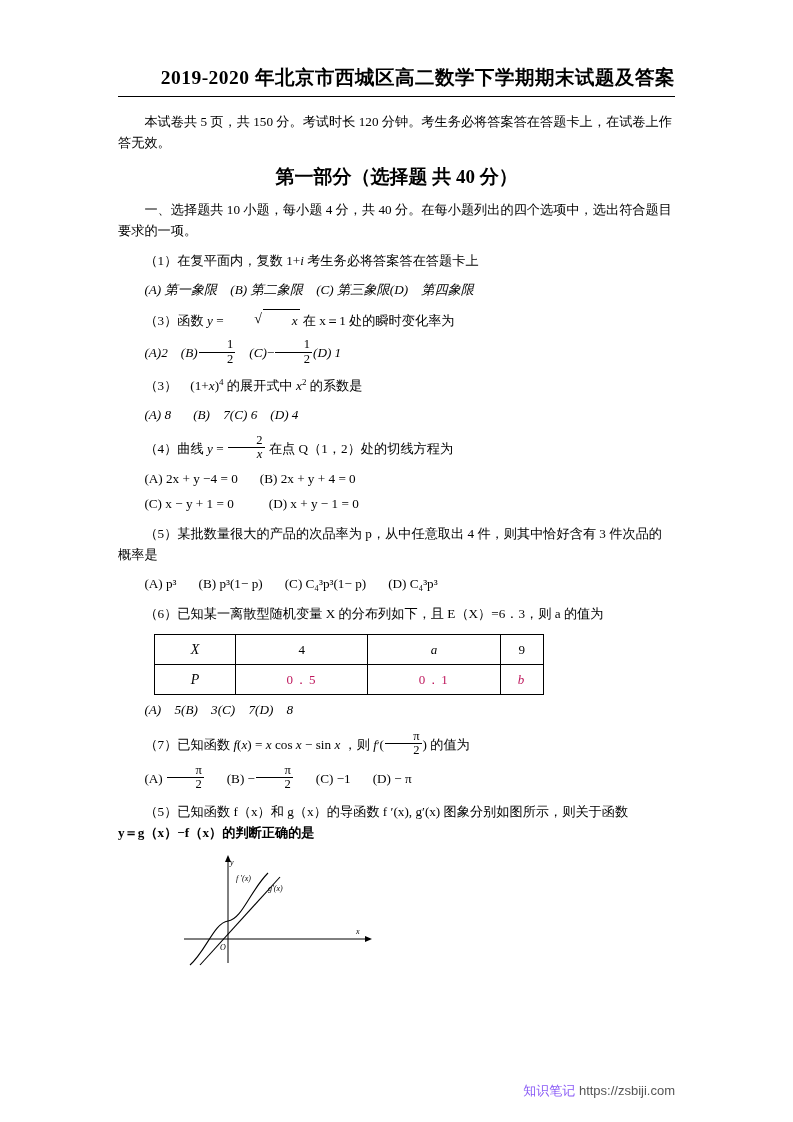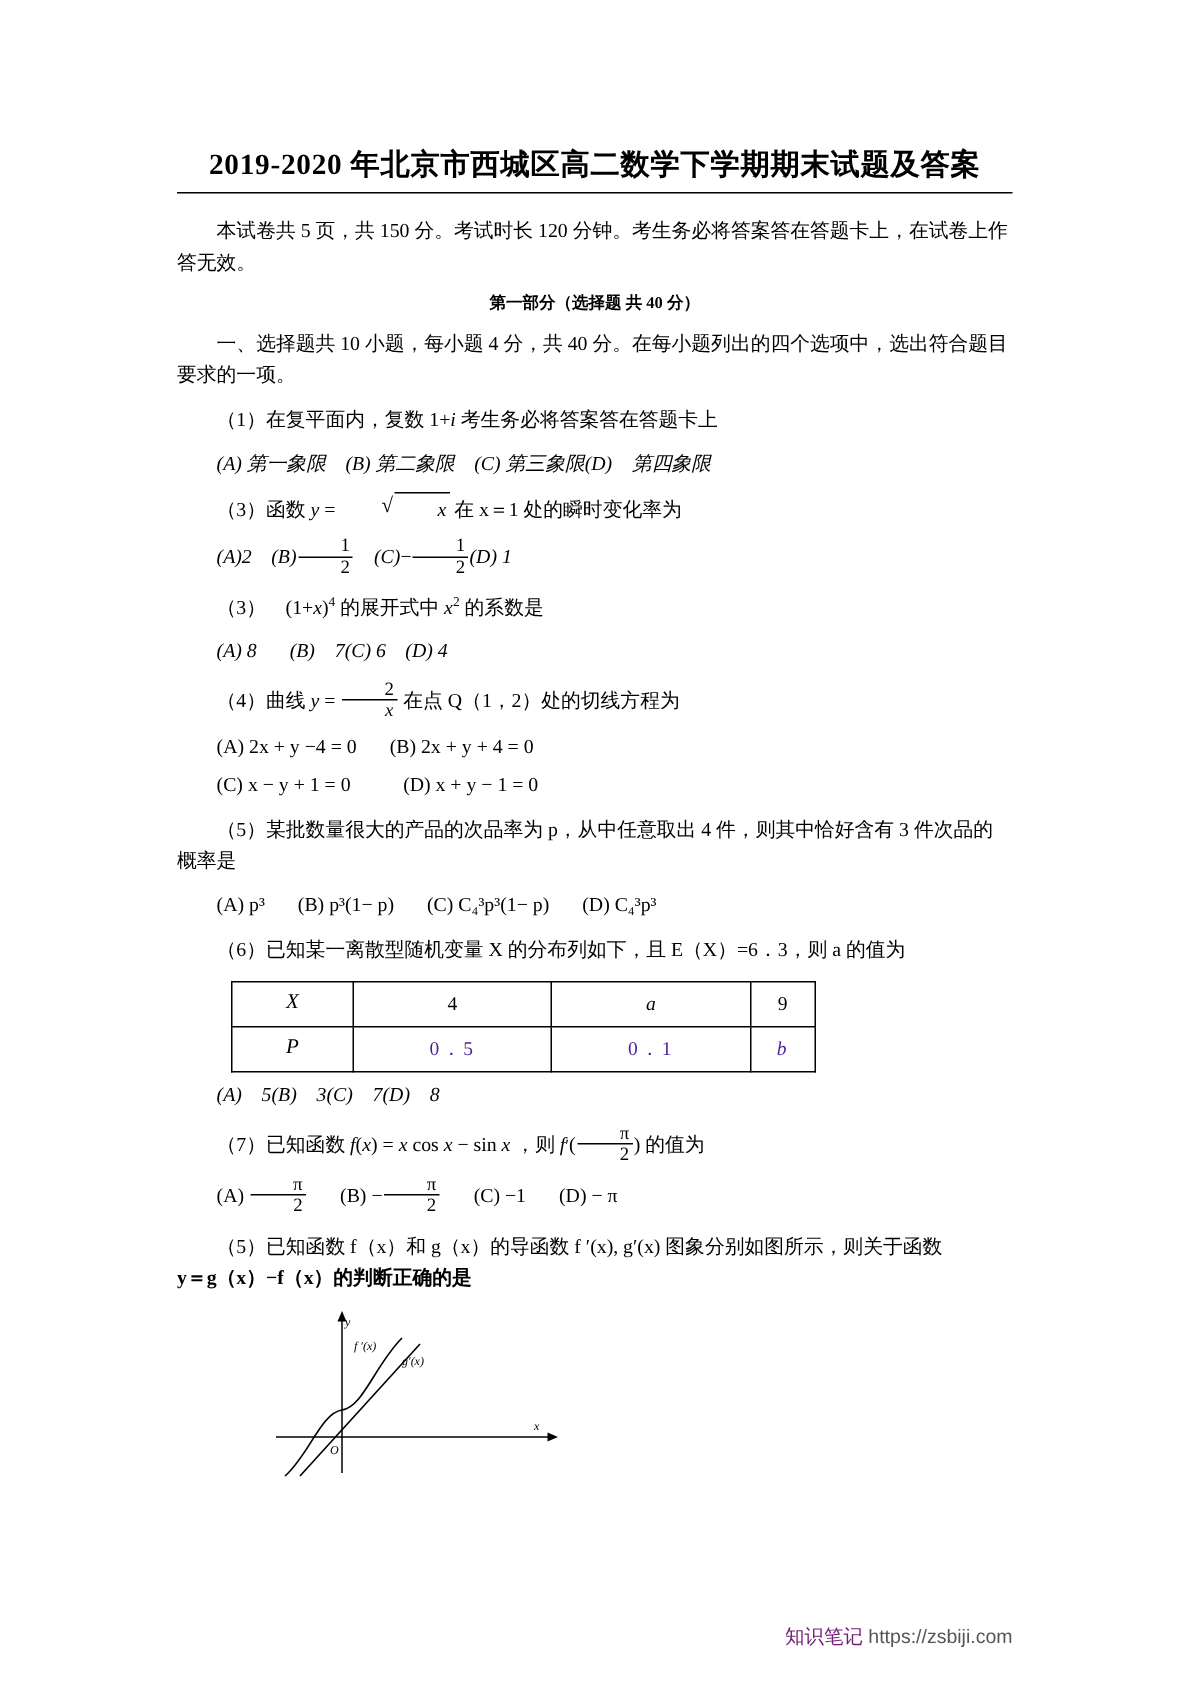--- a/index.html
+++ b/index.html
@@ -18,23 +18,23 @@
   .page {
     position: relative;
     width: 793px;
     height: 1122px;
     box-sizing: border-box;
     padding: 0 118px 0 118px;
   }
   .doc-title {
     font-size: 19.5px;
     font-weight: bold;
-    text-align: center;
+    text-align: right;
     letter-spacing: 0.5px;
-    padding-top: 96px;
+    padding-top: 64px;
     padding-bottom: 5px;
     border-bottom: 1px solid #000;
     margin-bottom: 14px;
     white-space: nowrap;
   }
   p {
     margin: 0;
     font-size: 13.2px;
     line-height: 1.62;
   }
@@ -45,21 +45,21 @@
   .para-noind {
     text-indent: 0;
     margin-bottom: 4px;
     font-weight: bold;
   }
   .center {
     text-align: center;
     text-indent: 0;
     font-weight: bold;
     margin: 8px 0 6px 0;
-    font-size: 11px;
+    font-size: 19px;
   }
   .q {
     text-indent: 2em;
     margin-top: 9px;
   }
   .opts {
     text-indent: 2em;
     margin-top: 7px;
   }
   .opts-tight {
@@ -116,37 +116,37 @@
     vertical-align: middle;
     font-family: "Liberation Serif", serif;
   }
   table.dist td.lbl {
     width: 78px;
     font-style: italic;
     font-size: 14px;
   }
   table.dist td.num {
     letter-spacing: 1.5px;
-    color: #4c1d95;
+    color: #be185d;
   }
 
   .figure {
     margin-top: 8px;
     margin-left: 58px;
   }
 
   .footer {
     position: absolute;
     right: 118px;
     bottom: 22px;
     font-size: 13px;
     color: #555;
     font-family: "Liberation Sans", sans-serif;
   }
-  .footer .mark { color: #701a75; }
+  .footer .mark { color: #8b5cf6; }
 </style>
 </head>
 <body>
 
 <div class="page">
 
   <div class="doc-title">2019-2020 年北京市西城区高二数学下学期期末试题及答案</div>
 
   <p class="para">本试卷共 5 页，共 150 分。考试时长 120 分钟。考生务必将答案答在答题卡上，在试卷上作答无效。</p>
 

